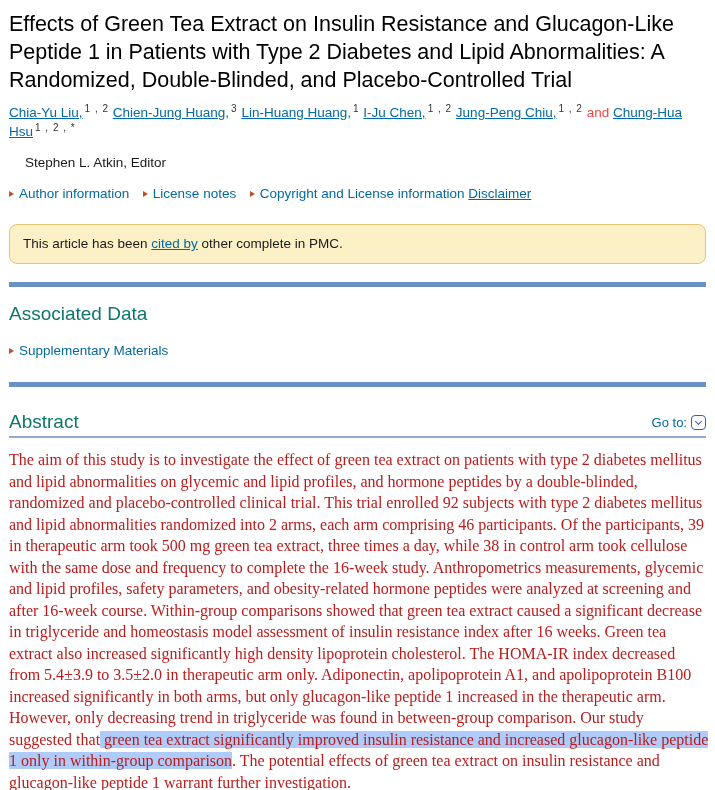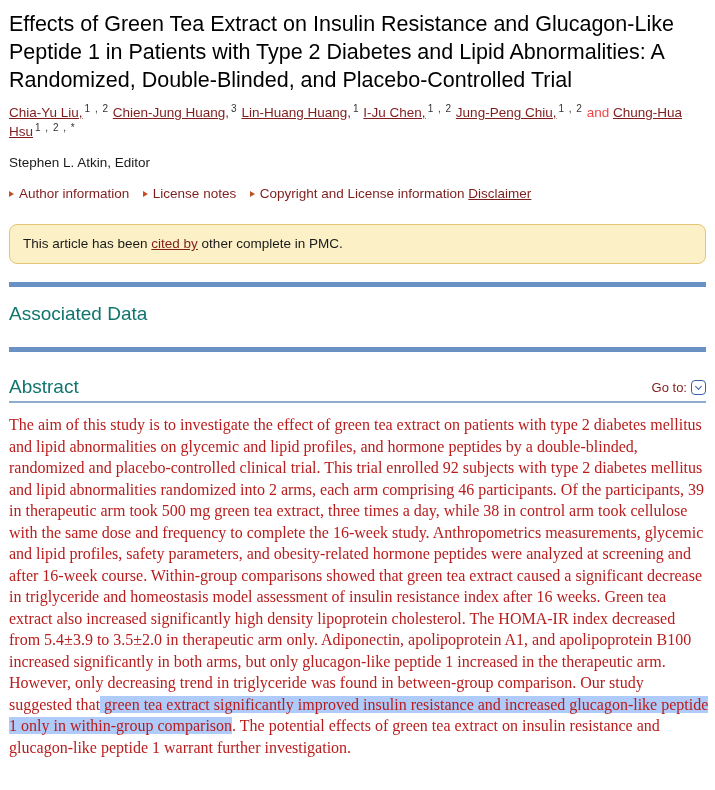--- a/index.html
+++ b/index.html
@@ -17,30 +17,30 @@
     font-size: 21.5px; line-height: 28px; font-weight: 400;
     color: #000000; letter-spacing: 0;
   }
 
   
   p.authors {
     margin: 9px 0 0 0;
     font-size: 13.5px; line-height: 19px; color: #2b2b2b;
     max-width: 700px;
   }
-  a.lnk { color: #7f1d1d; text-decoration: none; cursor: pointer; }
+  a.lnk { color: #0369a1; text-decoration: none; cursor: pointer; }
   a.lnk.u { text-decoration: underline; }
   sup.affil {
     font-size: 10px; line-height: 0; color: #333333;
     margin-left: 2px; letter-spacing: 1px;
   }
   .joiner { color: #ef4444; }
 
   
-  p.editor { margin: 13px 0 0 0; font-size: 13.5px; line-height: 18px; color: #1a1a1a; }
+  p.editor { margin: 13px 0 0 16px; font-size: 13.5px; line-height: 18px; color: #1a1a1a; }
 
   
   p.meta { margin: 13px 0 0 0; font-size: 13.5px; line-height: 18px; }
   .tri {
     display: inline-block; width: 0; height: 0;
     border-left: 5px solid #c0502a;
     border-top: 3.5px solid transparent;
     border-bottom: 3.5px solid transparent;
     margin: 0 5px 1px 0;
   }
@@ -126,20 +126,23 @@
     <span class="tri"></span><a class="lnk">Copyright and License information</a>
     <a class="lnk u">Disclaimer</a>
   </p>
 
   <div class="notice"><span>This article has been </span><a class="lnk u">cited by</a><span> other complete in PMC.</span></div>
 
   <div class="bar b1"></div>
 
   <h2 class="sec">Associated Data</h2>
 
+  <p class="supp">
+    <span class="tri"></span><a class="lnk">Supplementary Materials</a>
+  </p>
 
   <div class="bar b2"></div>
 
   <div class="abs-head">
     <h2 class="sec" style="margin:0">Abstract</h2>
     <span class="goto">
       <a class="lnk">Go to:</a>
       <span class="goto-box">
           <i></i>
         </span>

